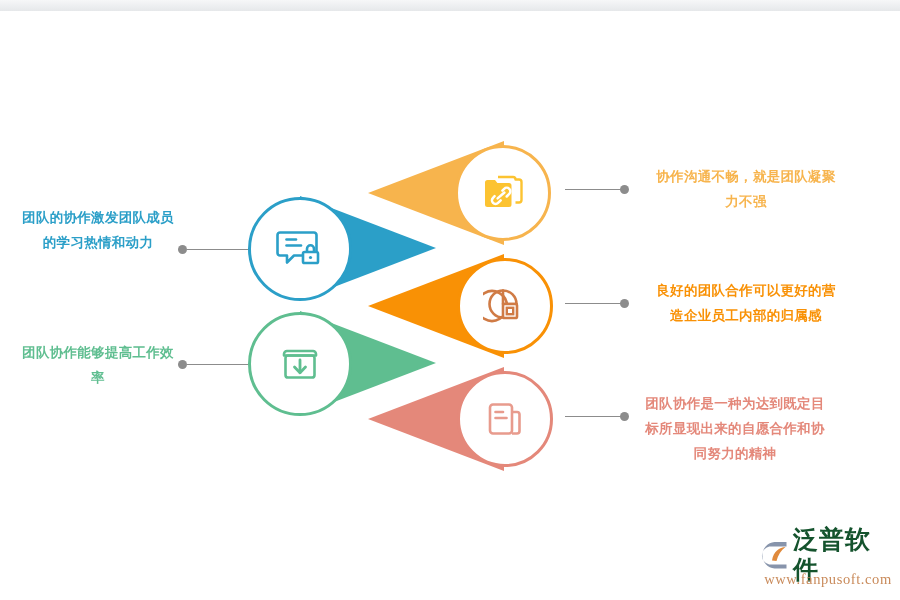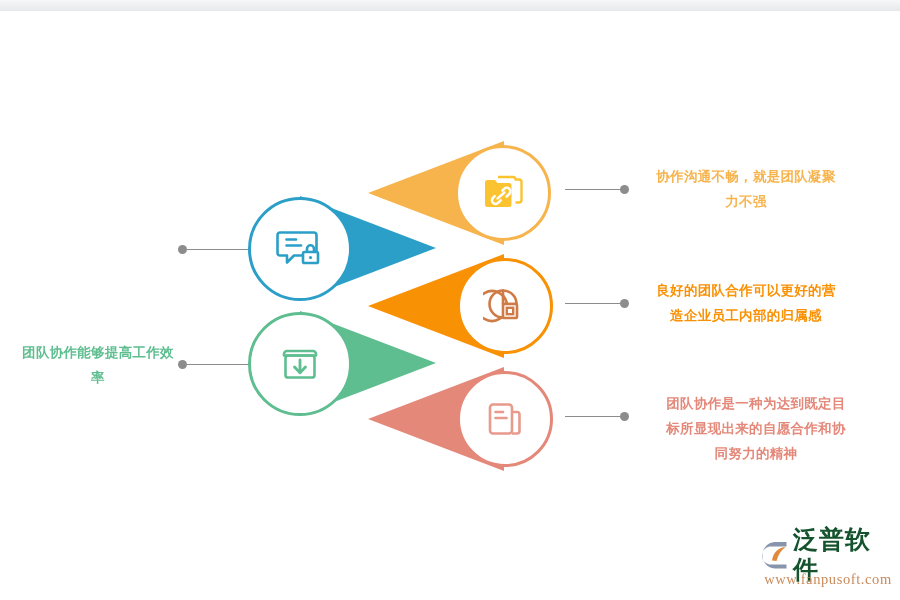--- a/index.html
+++ b/index.html
@@ -145,28 +145,29 @@
     <span>
       <svg width="44" height="44" viewBox="0 0 44 44">
         <rect x="7" y="7.5" width="22" height="29" rx="3" fill="none" stroke="#e89b8d" stroke-width="2.6"></rect>
         <path d="M29 15 h5 a2.5 2.5 0 0 1 2.5 2.5 v16.5 a2.5 2.5 0 0 1 -2.5 2.5 h-5" fill="none" stroke="#e89b8d" stroke-width="2.6" stroke-linejoin="round"></path>
         <line x1="12.5" y1="15" x2="20" y2="15" stroke="#e89b8d" stroke-width="2.6" stroke-linecap="round"></line>
         <line x1="12.5" y1="21" x2="23.5" y2="21" stroke="#e89b8d" stroke-width="2.6" stroke-linecap="round"></line>
       </svg>
     </span>
   </div>
 
+  <div class="txt" style="left:22px;top:205px;width:152px;color:#2b9fc8;">团队的协作激发团队成员的学习热情和动力</div>
 
   <div class="txt" style="left:22px;top:340px;width:152px;color:#5fbe90;">团队协作能够提高工作效率</div>
 
   <div class="txt" style="left:653px;top:164px;width:186px;color:#f7b44d;">协作沟通不畅，就是团队凝聚力不强</div>
 
   <div class="txt" style="left:653px;top:278px;width:186px;color:#f99105;text-align:center;">良好的团队合作可以更好的营造企业员工内部的归属感</div>
 
-  <div class="txt" style="left:663px;top:391px;width:186px;color:#e4887a;">团队协作是一种为达到既定目标所显现出来的自愿合作和协同努力的精神</div>
+  <div class="txt" style="left:642px;top:391px;width:186px;color:#e4887a;">团队协作是一种为达到既定目标所显现出来的自愿合作和协同努力的精神</div>
 
   <div class="logo">
     <div class="logo-row">
       <div class="logo-mark">
         <svg width="30" height="30" viewBox="0 0 30 30">
           <path d="M14.5 2 L26.5 2 L26.5 6.5 L9.2 6.5 A9.2 9.2 0 0 0 9.2 24.5 L26.5 24.5 L26.5 28.5 L14.5 28.5 A13.3 13.3 0 0 1 14.5 2 Z" fill="#8794ab"></path>
           <path d="M12 20.5 C13.5 11 19.5 7.5 25.5 7 C21 10.5 18 15 16.5 21 Z" fill="#e08a3c"></path>
         </svg>
       </div>
       <div class="logo-cn">泛普软件</div>

